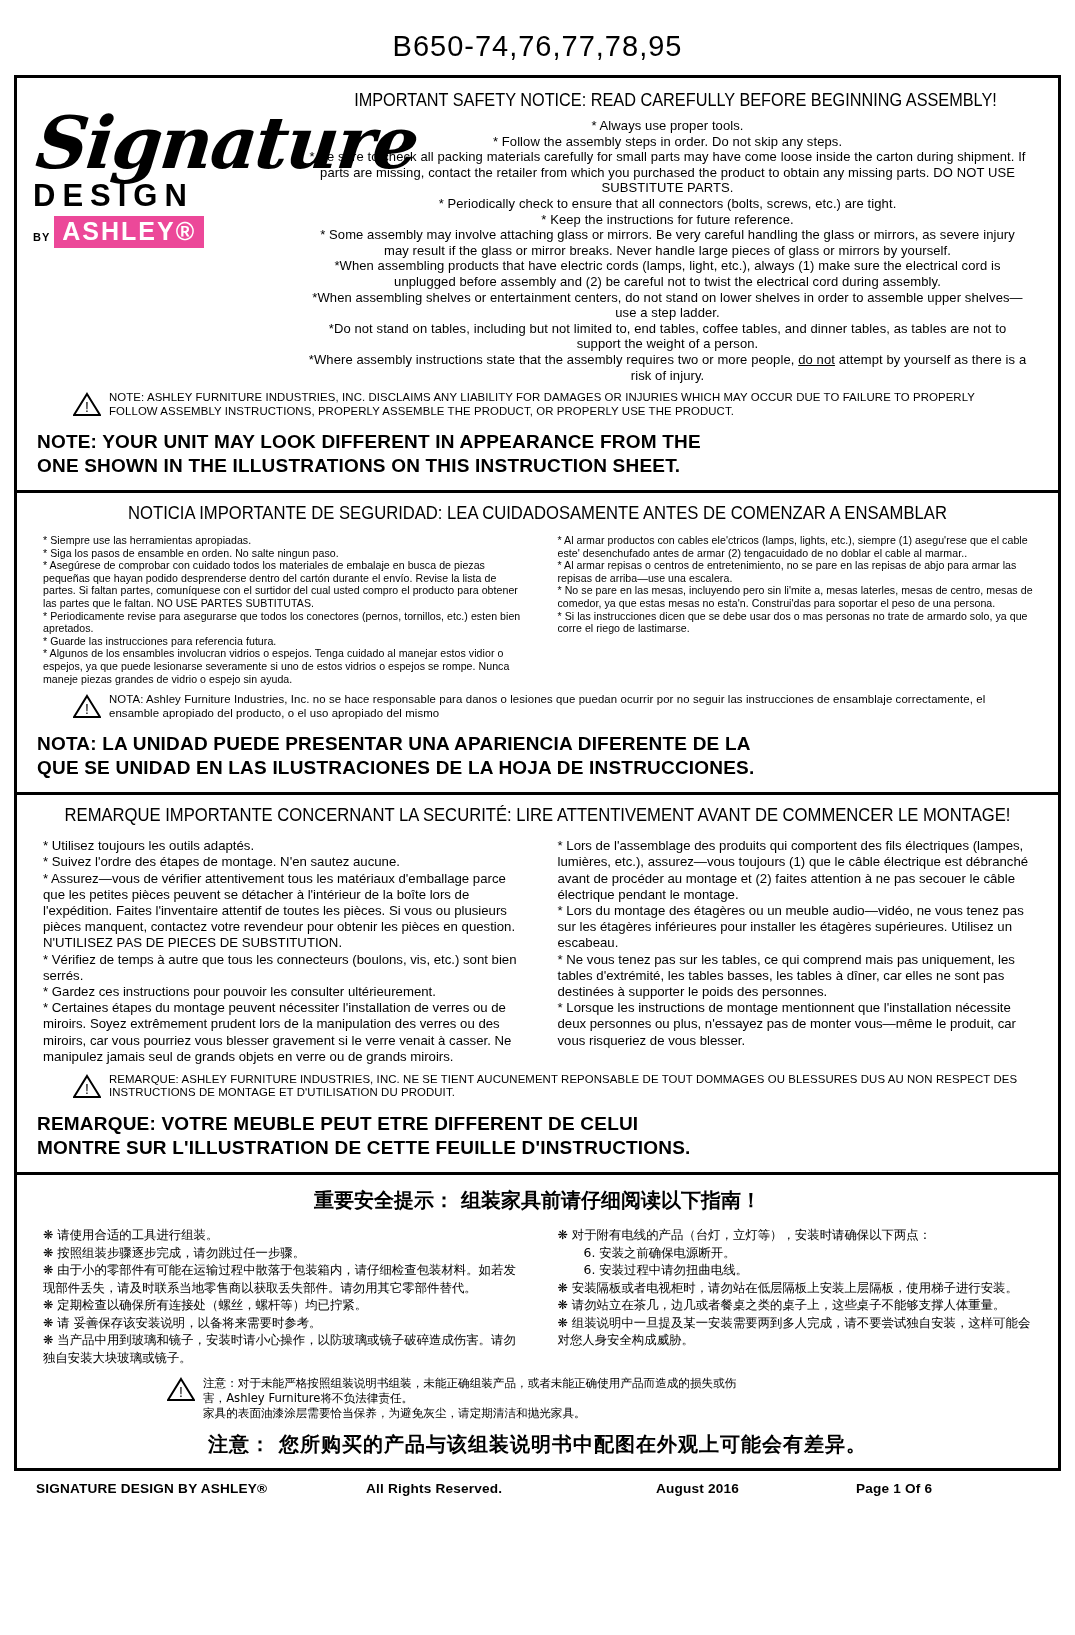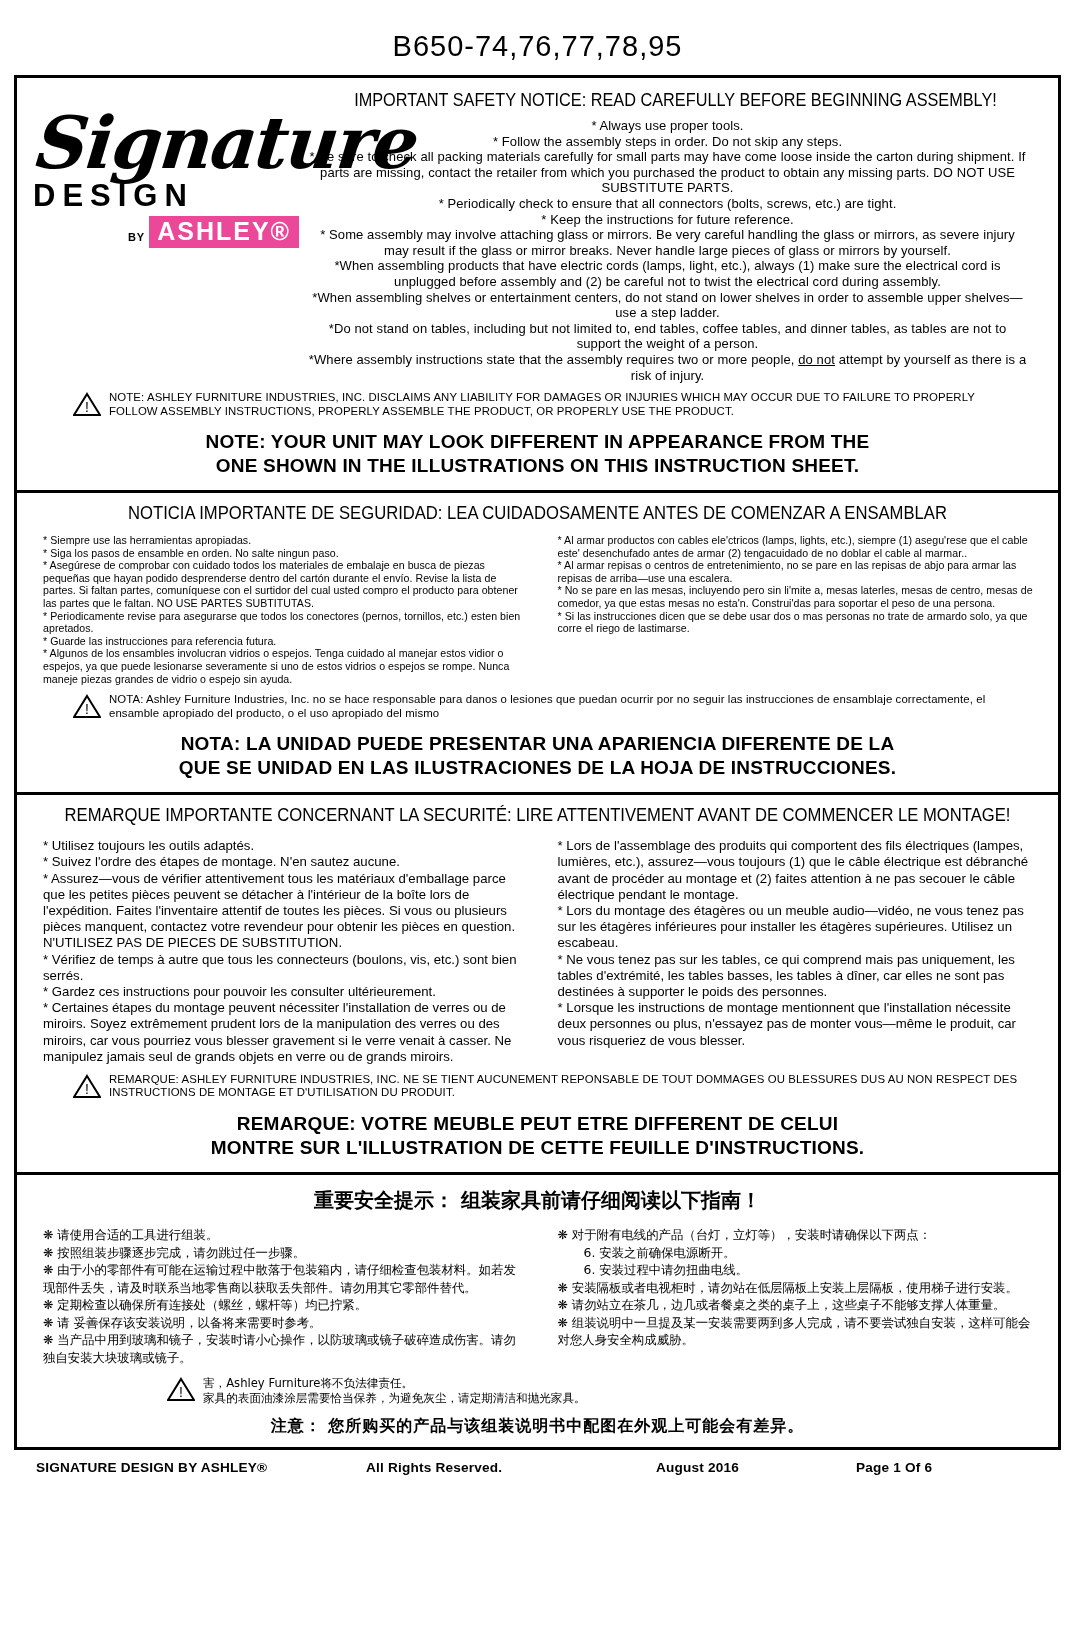--- a/index.html
+++ b/index.html
@@ -66,21 +66,21 @@
   }
   .logo-design {
     font-size: 31px;
     letter-spacing: 7px;
     font-weight: 700;
     margin: -4px 10px 0 0;
     font-family: "Liberation Sans", sans-serif;
   }
   .logo-by-row {
     display: flex;
-    justify-content: flex-end;
+    justify-content: flex-start;
     align-items: flex-end;
     margin: 2px 8px 4px 0;
   }
   .logo-by {
     font-size: 11px;
     font-weight: 700;
     letter-spacing: 1px;
     margin-right: 4px;
     padding-bottom: 5px;
   }
@@ -129,21 +129,20 @@
     flex: 0 0 28px;
     margin-right: 8px;
     margin-top: 1px;
   }
   .disclaimer-text {
     font-size: 11.4px;
     line-height: 13.4px;
     letter-spacing: 0.1px;
   }
   .note-bold {
-    text-align: center;
     font-weight: 700;
     font-size: 19px;
     line-height: 24px;
     padding: 6px 20px 12px 20px;
     letter-spacing: 0.2px;
   }
 
   
   .sec-head-es {
     text-align: center;
@@ -198,21 +197,21 @@
     padding: 10px 50px 4px 150px;
   }
   .zh-note-text {
     font-size: 11.6px;
     line-height: 15px;
     font-family: "DejaVu Sans", sans-serif;
   }
   .zh-final {
     text-align: center;
     font-weight: 700;
-    font-size: 16px;
+    font-size: 20px;
     padding: 6px 10px 10px 10px;
     font-family: "DejaVu Sans", sans-serif;
     letter-spacing: 1px;
   }
 
   
   .footer {
     width: 1047px;
     margin: 6px auto 0 auto;
     display: flex;
@@ -371,20 +370,21 @@
       </div>
 
       <div class="zh-note">
         <span class="warn-tri">
           <svg width="28" height="24" viewBox="0 0 28 24">
               <polygon points="14,2 27,23 1,23" fill="none" stroke="#000" stroke-width="2"></polygon>
               <text x="14" y="20" font-size="14" text-anchor="middle" font-family="Liberation Sans">!</text>
             </svg>
         </span>
         <span class="zh-note-text">
+          <span style="display:block">注意：对于未能严格按照组装说明书组装，未能正确组装产品，或者未能正确使用产品而造成的损失或伤</span>
           <span style="display:block">害，Ashley Furniture将不负法律责任。</span>
           <span style="display:block">家具的表面油漆涂层需要恰当保养，为避免灰尘，请定期清洁和抛光家具。</span>
         </span>
       </div>
 
       <div class="zh-final">注意： 您所购买的产品与该组装说明书中配图在外观上可能会有差异。</div>
     </div>
 
   </div>
 

